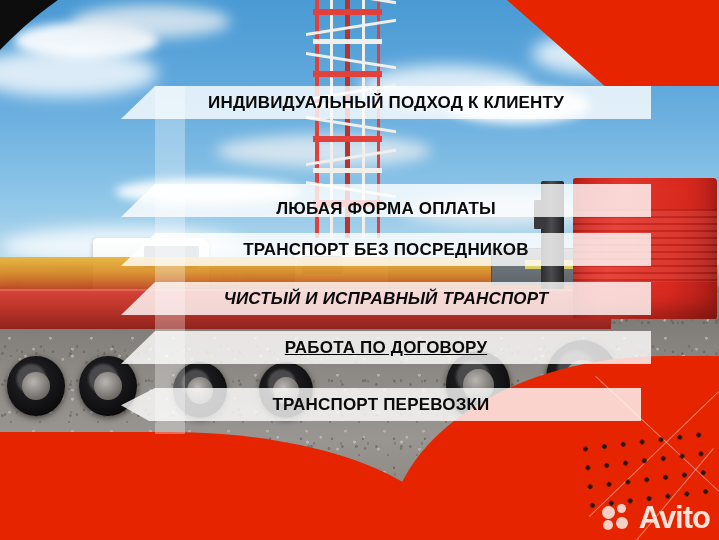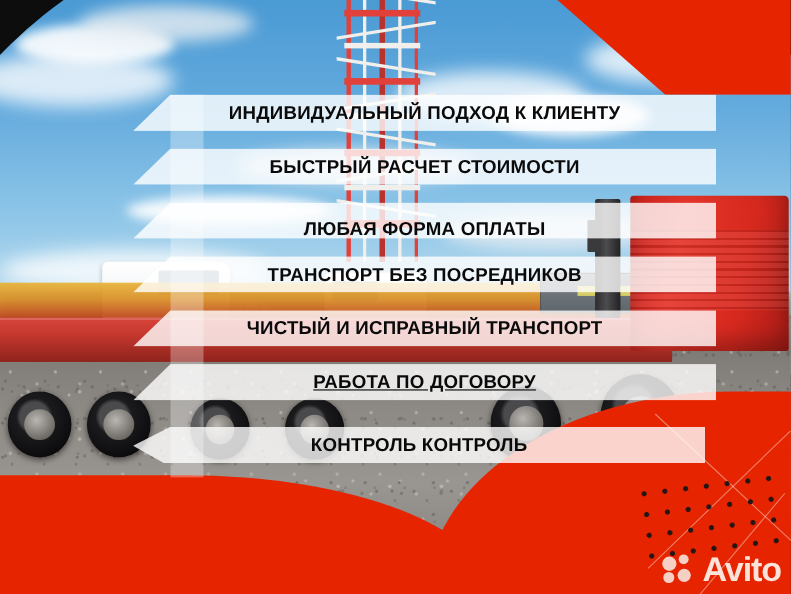--- a/index.html
+++ b/index.html
@@ -301,42 +301,39 @@
     <div class="dots"></div>
   </div>
 
   <div class="banners">
     <div class="col-tint"></div>
 
     <div class="banner" style="left:85px;top:86px;width:530px;">
       <span>ИНДИВИДУАЛЬНЫЙ ПОДХОД К КЛИЕНТУ</span>
     </div>
 
-    <div class="banner" style="left:85px;top:135px;width:530px;">
-      <span>БЫСТРЫЙ РАСЧЕТ СТОИМОСТИ</span>
-    </div>
 
     <div class="banner" style="left:85px;top:184px;width:530px;align-items:flex-end;">
       <span>ЛЮБАЯ ФОРМА ОПЛАТЫ</span>
     </div>
 
     <div class="banner" style="left:85px;top:233px;width:530px;">
       <span>ТРАНСПОРТ БЕЗ ПОСРЕДНИКОВ</span>
     </div>
 
-    <div class="banner" style="left:85px;top:282px;width:530px;">
+    <div class="banner" style="left:85px;top:282px;width:530px;font-style:italic;">
       <span>ЧИСТЫЙ И ИСПРАВНЫЙ ТРАНСПОРТ</span>
     </div>
 
     <div class="banner" style="left:85px;top:331px;width:530px;text-decoration:underline;">
       <span>РАБОТА ПО ДОГОВОРУ</span>
     </div>
 
     <div class="banner notch" style="left:85px;top:388px;width:520px;">
-      <span>КОНТРОЛЬ КОНТРОЛЬ</span>
+      <span>ТРАНСПОРТ ПЕРЕВОЗКИ</span>
     </div>
   </div>
 
   <div class="avito">
     <div class="avito-mark">
       <b style="left:0;top:2px;width:13px;height:13px;"></b>
       <b style="left:15px;top:0;width:9px;height:9px;"></b>
       <b style="left:1px;top:16px;width:10px;height:10px;"></b>
       <b style="left:14px;top:13px;width:12px;height:12px;"></b>
     </div>

